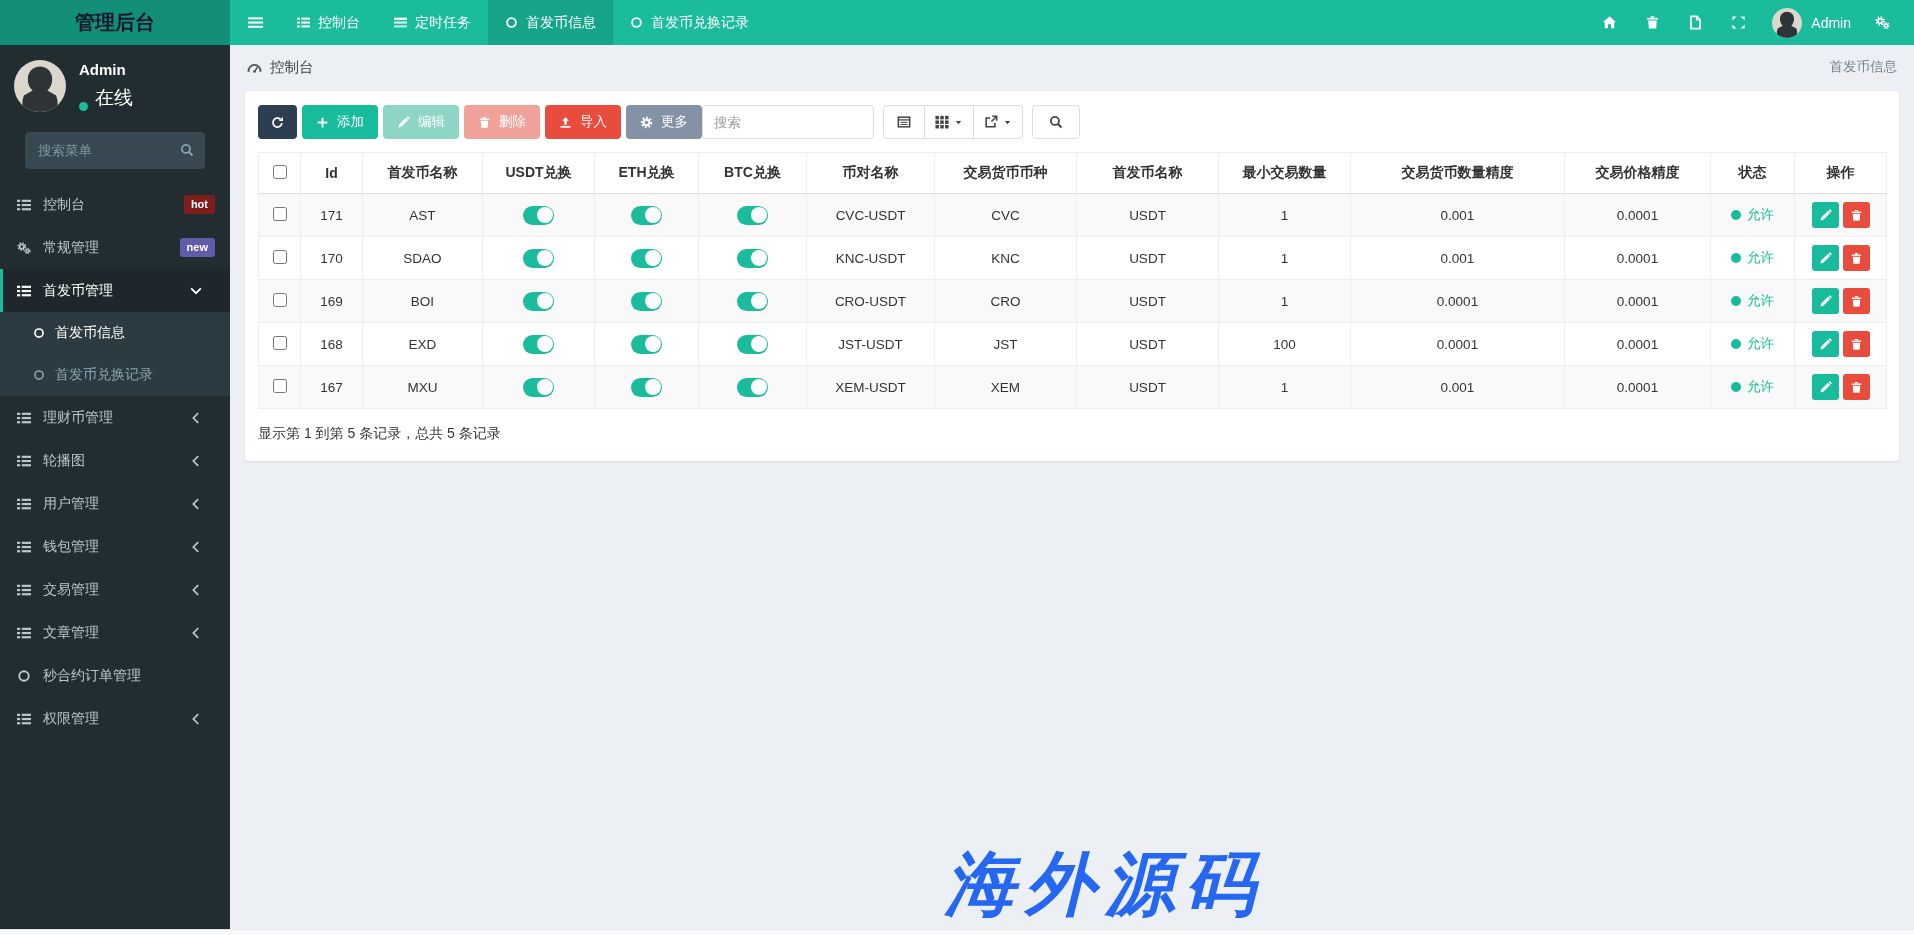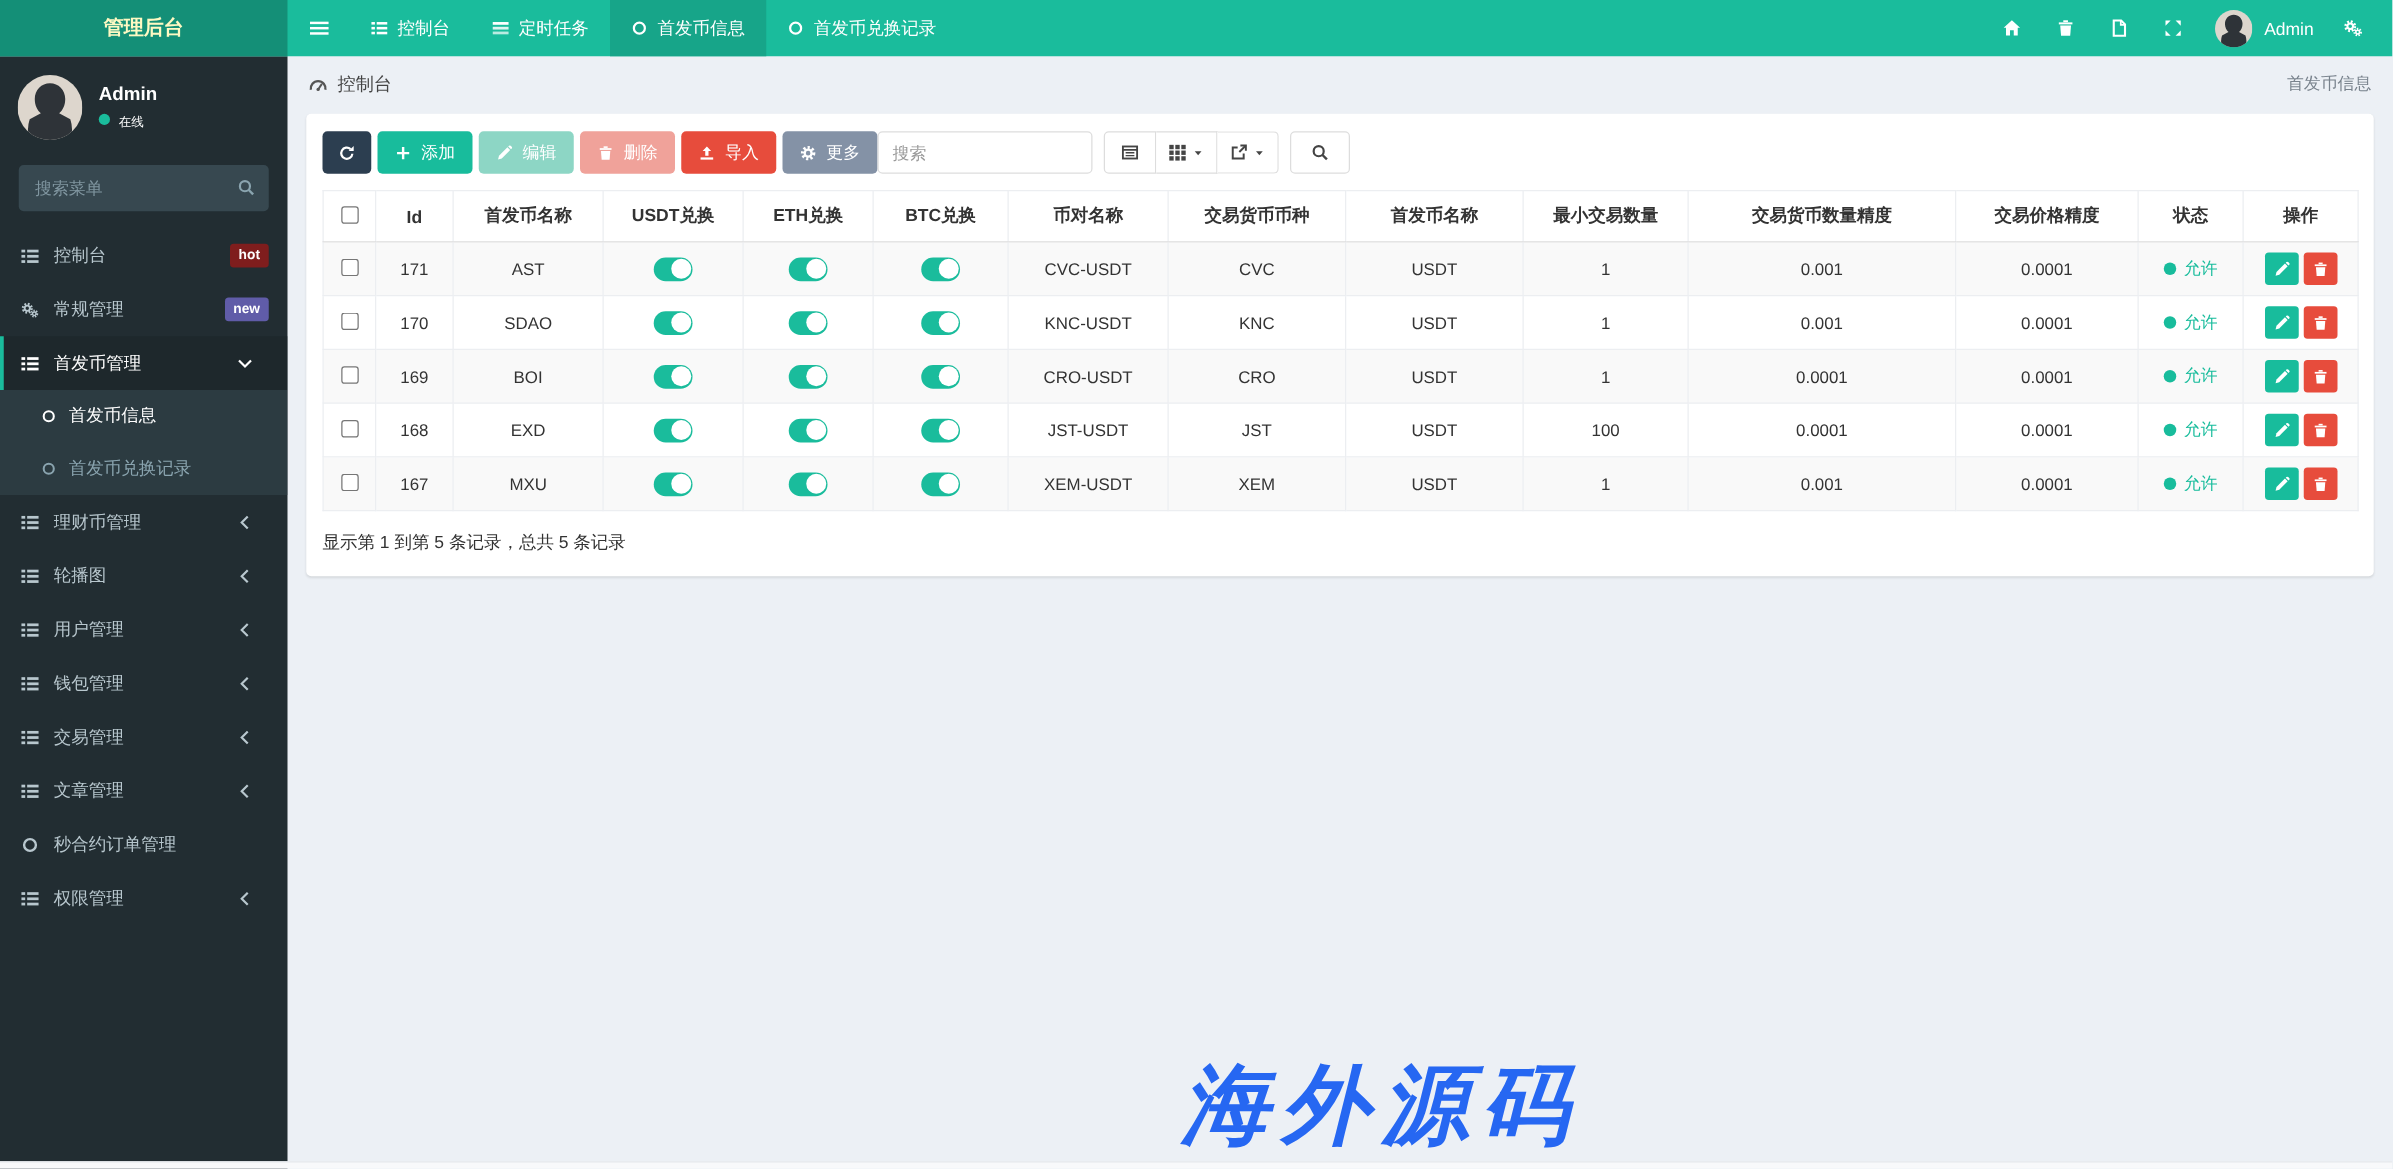--- a/index.html
+++ b/index.html
@@ -2,40 +2,40 @@
 <html><head>
 <meta charset="utf-8">
 <style>
 *{box-sizing:border-box;margin:0;padding:0}
 html,body{width:1914px;height:935px}
 body{overflow:hidden;font-family:"Liberation Sans","DejaVu Sans",sans-serif;background:#ecf0f5;position:relative}
 .icon{display:inline-flex;align-items:center;justify-content:center}
 .icon svg{width:1em;height:1em;display:block;fill:currentColor}
 
 .header{position:absolute;top:0;left:0;right:0;height:45px;background:#1abc9c;display:flex;align-items:stretch;z-index:30}
-.brand{width:230px;background:#148f77;color:#fef9c3;font-size:16px;font-weight:bold;display:flex;align-items:center;justify-content:center;cursor:pointer}
+.brand{width:230px;background:#148f77;color:#0f172a;font-size:20px;font-weight:bold;display:flex;align-items:center;justify-content:center;cursor:pointer}
 .hamburger{width:50px;display:flex;align-items:center;justify-content:center;color:#fff;font-size:15px;cursor:pointer}
 .topnav{display:flex;align-items:stretch}
 .nav-item{display:flex;align-items:center;gap:8px;padding:0 17px;color:#fff;font-size:14px;cursor:pointer}
 .nav-item.active{background:#17a589}
 .nav-item .icon{font-size:13px}
 .header-right{margin-left:auto;display:flex;align-items:center;padding-right:10px}
 .hicon{padding:0 14px;color:#fff;font-size:15px;display:flex;align-items:center;height:100%;cursor:pointer}
 .avatar{width:30px;height:30px;border-radius:50%;overflow:hidden;margin:0 9px 0 12px;flex:none}
 .avatar svg{width:100%;height:100%;display:block}
 .admin-name{color:#fff;font-size:14px;margin-right:10px;cursor:pointer}
 
 .sidebar{position:absolute;top:45px;left:0;bottom:0;width:230px;background:#222d32;color:#b8c7ce;overflow:hidden;z-index:20}
 .user-panel{display:flex;gap:13px;padding:15px 14px 12px;align-items:center}
 .user-avatar{width:52px;height:52px;border-radius:50%;overflow:hidden;flex:none}
 .user-avatar svg{width:100%;height:100%;display:block}
 .uname{color:#fff;font-weight:bold;font-size:15px;margin-bottom:7px}
-.ustatus{font-size:10px;color:#fff;display:flex;align-items:flex-start;gap:7px}
+.ustatus{font-size:19px;color:#fff;display:flex;align-items:flex-end;gap:7px}
 .dot{width:9px;height:9px;border-radius:50%;background:#1abc9c;display:inline-block}
-.side-search{margin:8px 15px 14px;position:relative}
+.side-search{margin:8px 25px 14px;position:relative}
 .side-search input{width:100%;height:37px;background:#374850;border:none;border-radius:4px;color:#ccc;padding:0 34px 0 13px;font-size:13.5px;outline:none;font-family:inherit}
 .side-search input::placeholder{color:#8096a0}
 .side-search .icon{position:absolute;right:11px;top:11px;color:#8aa4af;font-size:14px;cursor:pointer}
 .menu{list-style:none}
 .menu-item{display:flex;align-items:center;height:43px;padding:0 15px 0 17px;font-size:14px;color:#b8c7ce;cursor:pointer}
 .menu-item .icon{font-size:14px;width:26px;justify-content:flex-start;color:#b8c7ce;flex:none}
 .menu-item .mlabel{flex:1}
 .menu-item.active{background:#1e282c;color:#fff;border-left:3px solid #1abc9c;padding-left:14px}
 .menu-item.active .icon{color:#fff}
 .badge{font-size:11px;color:#fff;border-radius:3px;padding:2px 7px;font-weight:bold;line-height:1.3}

